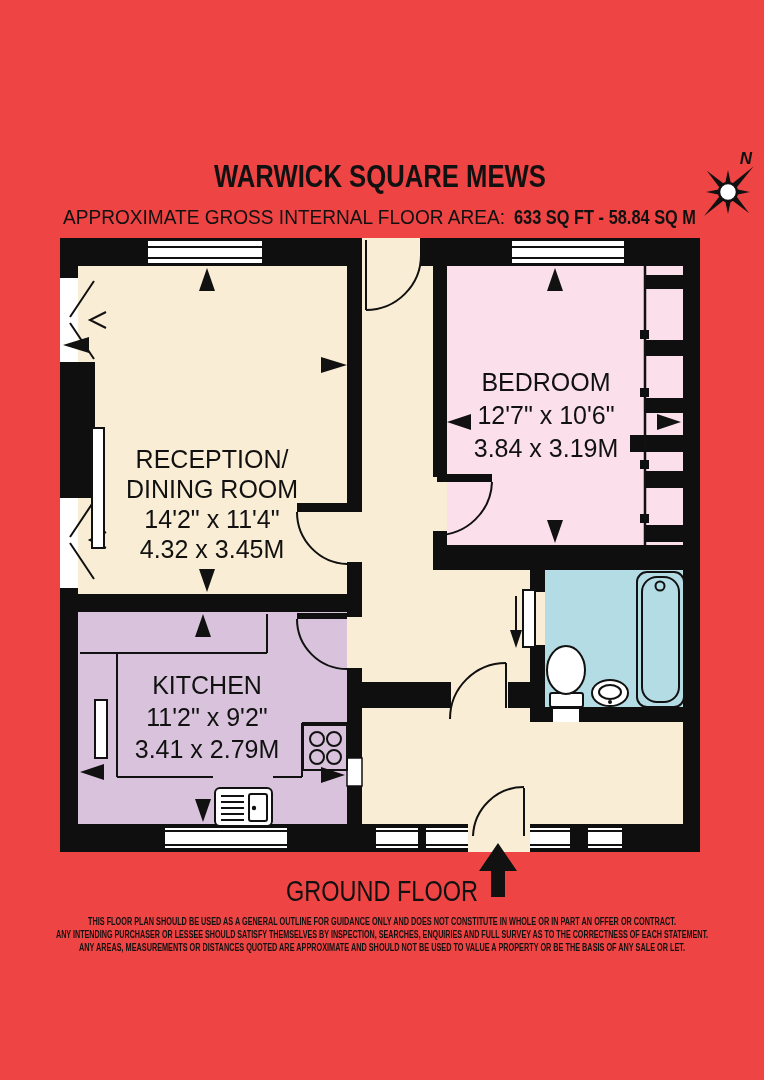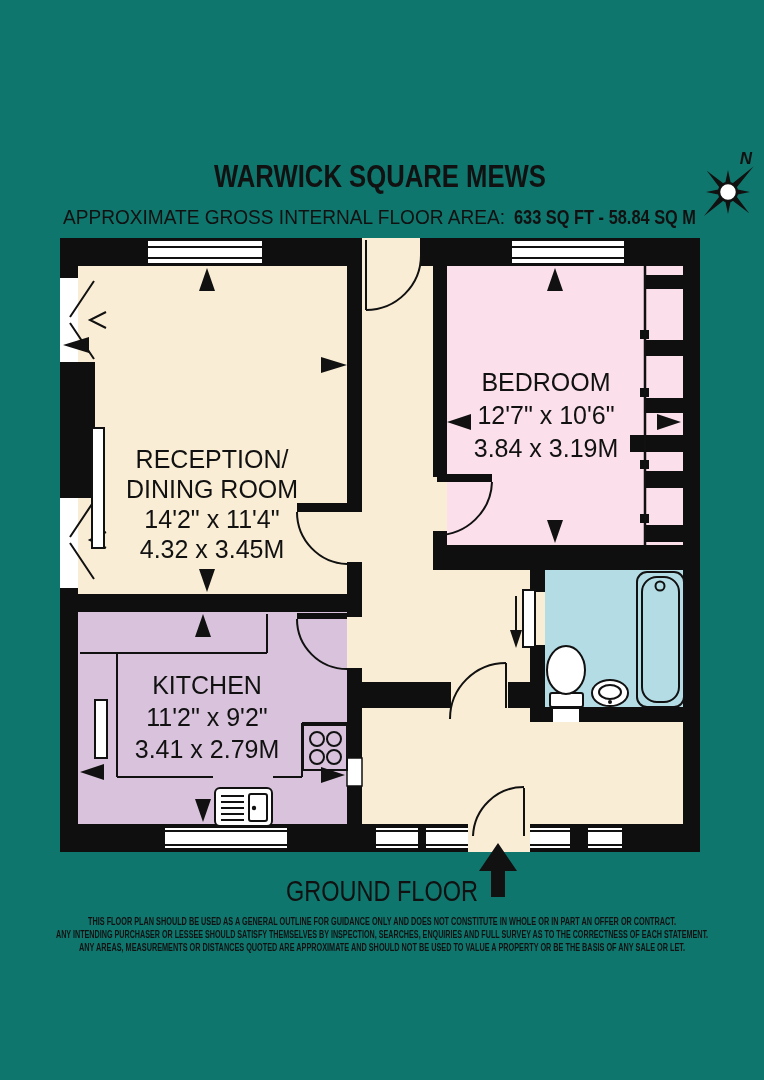--- a/index.html
+++ b/index.html
@@ -1,16 +1,16 @@
 <!DOCTYPE html>
 <html><head>
 <meta charset="utf-8">
 <style>
   html,body{margin:0;padding:0;background:#ffffff;}
-  .page{position:relative;width:764px;height:1080px;background:#0f766e;overflow:hidden;
+  .page{position:relative;width:764px;height:1080px;background:#ef4444;overflow:hidden;
         font-family:"Liberation Sans", sans-serif;}
   svg{position:absolute;left:0;top:0;}
   text{fill:#111;}
   .t-title{font-size:31px;font-weight:bold;}
   .t-sub{font-size:20px;}
   .t-sub-b{font-size:20px;font-weight:bold;}
   .t-room{font-size:25px;}
   .t-floor{font-size:29px;}
   .t-disc{font-size:10px;font-weight:bold;}
   .t-north{font-size:17px;font-weight:bold;font-style:italic;}

